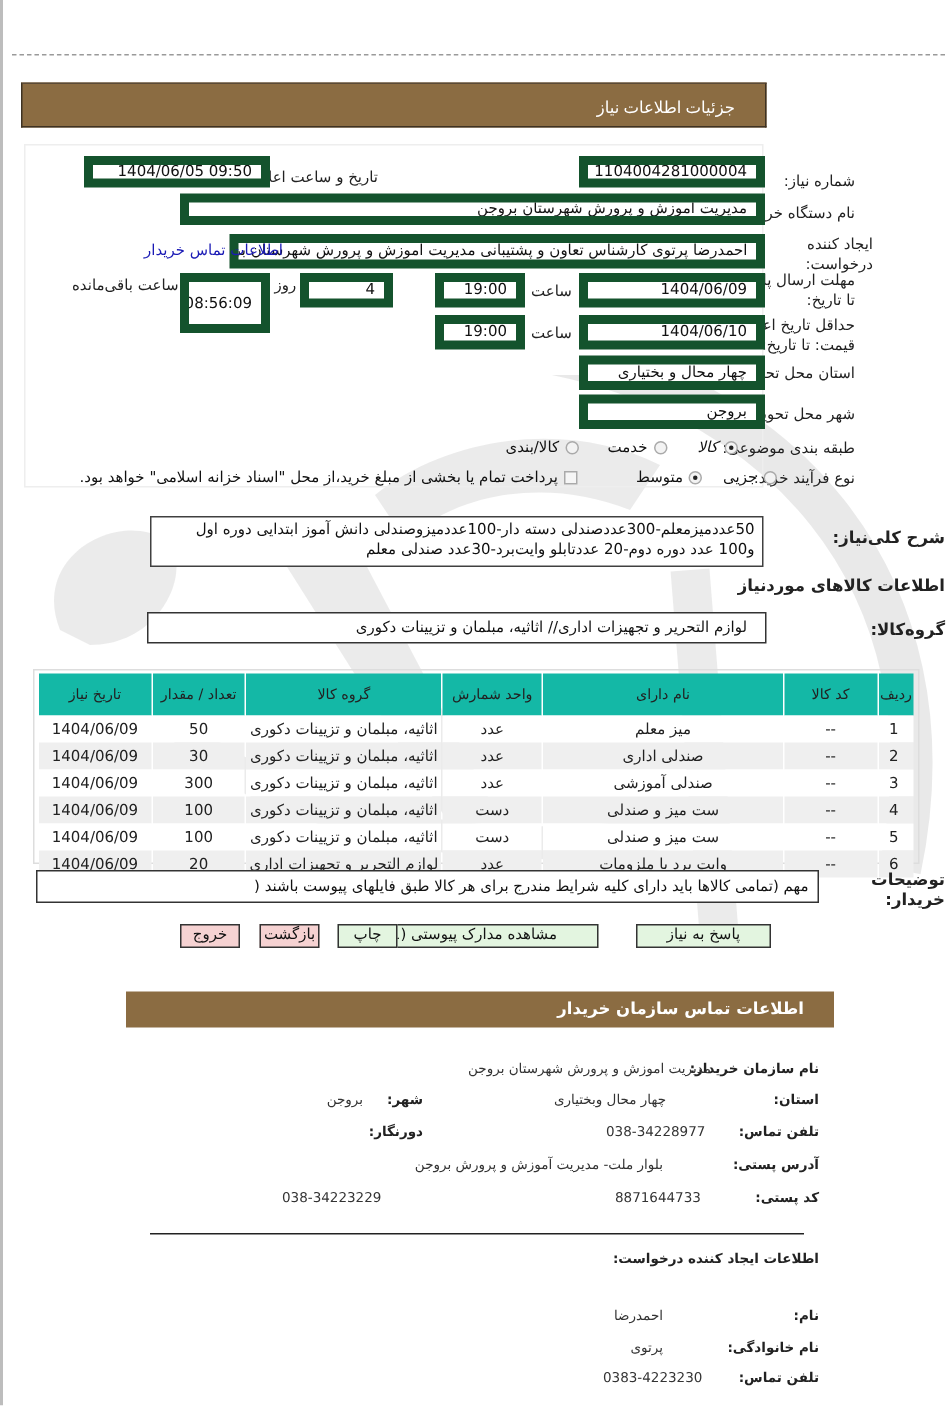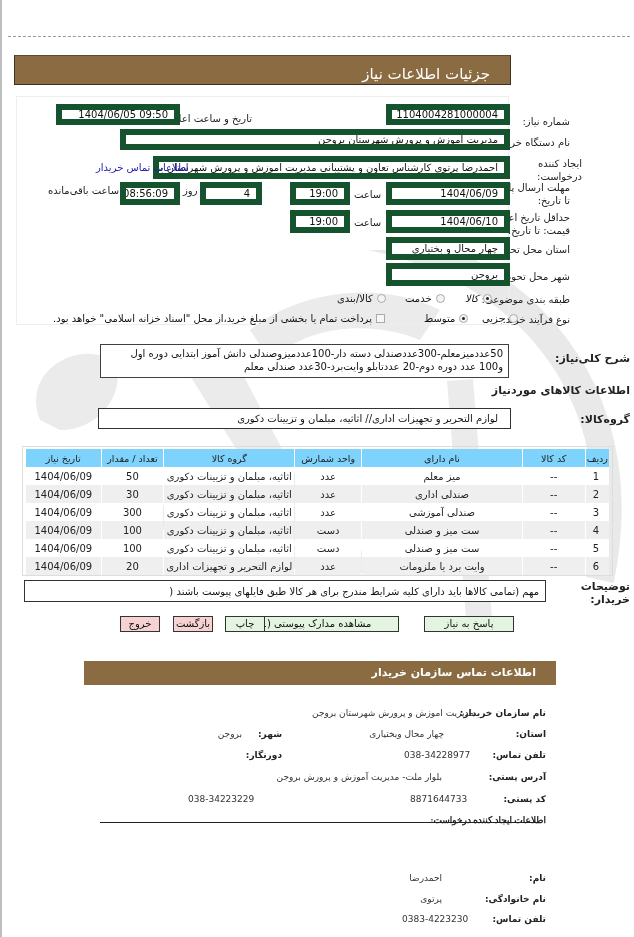--- a/index.html
+++ b/index.html
@@ -6,21 +6,21 @@
   html, body { width: 634px; height: 937px; background: #ffffff; overflow: hidden; }
   body { font-family: "DejaVu Sans", sans-serif; font-size: 10px; color: #111; position: relative; }
   .frame { position: absolute; left: 0; top: 0; width: 634px; height: 937px; border-left: 2px solid #bdbdbd; }
   .top-sep { position: absolute; left: 8px; right: 4px; top: 36px; border-top: 1px dashed #9a9a9a; }
 
   
   .watermark { position: absolute; left: 0; top: 250px; width: 634px; height: 420px; pointer-events: none; opacity: 0.55; }
 
   .header-bar { position: absolute; left: 14px; top: 55px; width: 497px; height: 30px;
     background: #8b6c42; border: 1px solid #3e3222; border-top-color: #5b4a36; direction: rtl; }
-  .header-bar span { position: absolute; right: 20px; top: 9px; color: #fff; font-size: 15px; }
+  .header-bar span { position: absolute; right: 20px; top: 9px; color: #fff; font-size: 11px; font-family: Liberation Serif, serif; }
 
   .panel { position: absolute; left: 16px; top: 96px; width: 493px; height: 229px; border: 1px solid #eeeeee; }
   .lbl { position: absolute; direction: rtl; text-align: right; font-size: 10px; color: #222; line-height: 13px; }
   .box { position: absolute; border: 6px solid #14532d; background: #fff; direction: rtl; font-size: 10px;
          padding: 0 6px; display: flex; align-items: center; white-space: nowrap; overflow: hidden; }
   .box.ltr { direction: ltr; justify-content: flex-end; }
   .link { position: absolute; color: #1a1ab5; font-size: 10px; direction: rtl; white-space: nowrap; }
 
   .radio { display: inline-block; width: 9px; height: 9px; border: 1px solid #aaa; border-radius: 50%;
            background: #f3f3f3; vertical-align: middle; position: relative; }
@@ -30,21 +30,21 @@
 
   .desc-box { position: absolute; left: 100px; top: 344px; width: 409px; height: 34px; border: 1px solid #404040;
               direction: rtl; font-size: 10px; padding: 2px 5px; line-height: 13px; background:#fff; }
   .bold-lbl { position: absolute; direction: rtl; font-weight: bold; font-size: 11px; color: #222; }
 
   .group-box { position: absolute; left: 98px; top: 408px; width: 413px; height: 21px; border: 1px solid #333;
                direction: rtl; padding: 0 12px; font-size: 10px; display: flex; align-items: center; background:#fff; }
 
   .table-wrap { position: absolute; left: 22px; top: 446px; width: 591px; height: 130px; border: 1px solid #ddd; padding: 2px; }
   table { width: 100%; border-collapse: separate; border-spacing: 1px 0; direction: rtl; font-size: 10px; }
-  th { background: #7dd3fc; color: #222; font-weight: normal; height: 18px; font-size: 9.5px; }
+  th { background: #14b8a6; color: #222; font-weight: normal; height: 28px; font-size: 9.5px; }
   td { height: 18px; text-align: center; color: #222; }
   tr:nth-child(even) td { background: #efefef; }
   tr:nth-child(odd) td { background: #ffffff; }
   td.r { text-align: right; padding-right: 10px; }
 
   .note-box { position: absolute; left: 24px; top: 580px; width: 522px; height: 22px; border: 1px solid #333;
               direction: rtl; padding: 0 6px; display: flex; align-items: center; font-size: 10px; background:#fff; }
 
   .btn { position: absolute; height: 16px; border: 1px solid #333; font-size: 10px; direction: rtl;
          display: flex; align-items: flex-start; justify-content: center; padding-top: 0; line-height: 13px; cursor: pointer; }
@@ -91,21 +91,21 @@
 <div class="lbl" style="right:52px; top:157px; width:56px;">ایجاد کننده درخواست:</div>
 <div class="box" style="left:153px; top:156px; width:357px; height:23px;">احمدرضا پرتوی کارشناس تعاون و پشتیبانی مدیریت اموزش و پرورش شهرستان بروجن</div>
 <a class="link" style="left:96px; top:162px;">اطلاعات تماس خریدار</a>
 
 <div class="lbl" style="right:64px; top:181px; width:80px;">مهلت ارسال پاسخ: تا تاریخ:</div>
 <div class="box ltr" style="left:386px; top:182px; width:124px; height:23px;">1404/06/09</div>
 <div class="lbl" style="left:354px; top:188px;">ساعت</div>
 <div class="box ltr" style="left:290px; top:182px; width:60px; height:23px;">19:00</div>
 <div class="box ltr" style="left:200px; top:182px; width:62px; height:23px;">4</div>
 <div class="lbl" style="left:183px; top:184px;">روز</div>
-<div class="box ltr" style="left:120px; top:182px; width:60px; height:23px;padding-left:39px;">08:56:09</div>
+<div class="box ltr" style="left:120px; top:182px; width:60px; height:40px;padding-left:39px;">08:56:09</div>
 <div class="lbl" style="left:48px; top:184px;">ساعت باقی‌مانده</div>
 
 <div class="lbl" style="right:64px; top:211px; width:80px;">حداقل تاریخ اعتبار قیمت: تا تاریخ:</div>
 <div class="box ltr" style="left:386px; top:210px; width:124px; height:23px;">1404/06/10</div>
 <div class="lbl" style="left:354px; top:216px;">ساعت</div>
 <div class="box ltr" style="left:290px; top:210px; width:60px; height:23px;">19:00</div>
 
 <div class="lbl" style="right:64px; top:243px;">استان محل تحویل:</div>
 <div class="box" style="left:386px; top:237px; width:124px; height:23px;">چهار محال و بختیاری</div>
 
@@ -246,21 +246,21 @@
 <div class="c-val ltr" style="left:188px; top:766px;margin-top:28px;">038-34223229</div>
 
 <div class="c-lbl" style="right:88px; top:772px;">آدرس پستی:</div>
 <div class="c-val" style="right:192px; top:772px;">بلوار ملت- مدیریت آموزش و پرورش بروجن</div>
 
 <div class="c-lbl" style="right:88px; top:794px;">کد پستی:</div>
 <div class="c-val ltr" style="left:410px; top:794px;">8871644733</div>
 
 <div class="hr"></div>
 
-<div class="c-lbl" style="right:88px; top:815px;font-family:Liberation Serif, serif;">اطلاعات ایجاد کننده درخواست:</div>
+<div class="c-lbl" style="right:88px; top:835px;">اطلاعات ایجاد کننده درخواست:</div>
 
 <div class="c-lbl" style="right:88px; top:873px;">نام:</div>
 <div class="c-val" style="right:192px; top:873px;">احمدرضا</div>
 
 <div class="c-lbl" style="right:88px; top:894px;">نام خانوادگی:</div>
 <div class="c-val" style="right:192px; top:894px;">پرتوی</div>
 
 <div class="c-lbl" style="right:88px; top:914px;">تلفن تماس:</div>
 <div class="c-val ltr" style="left:402px; top:914px;">0383-4223230</div>
 

